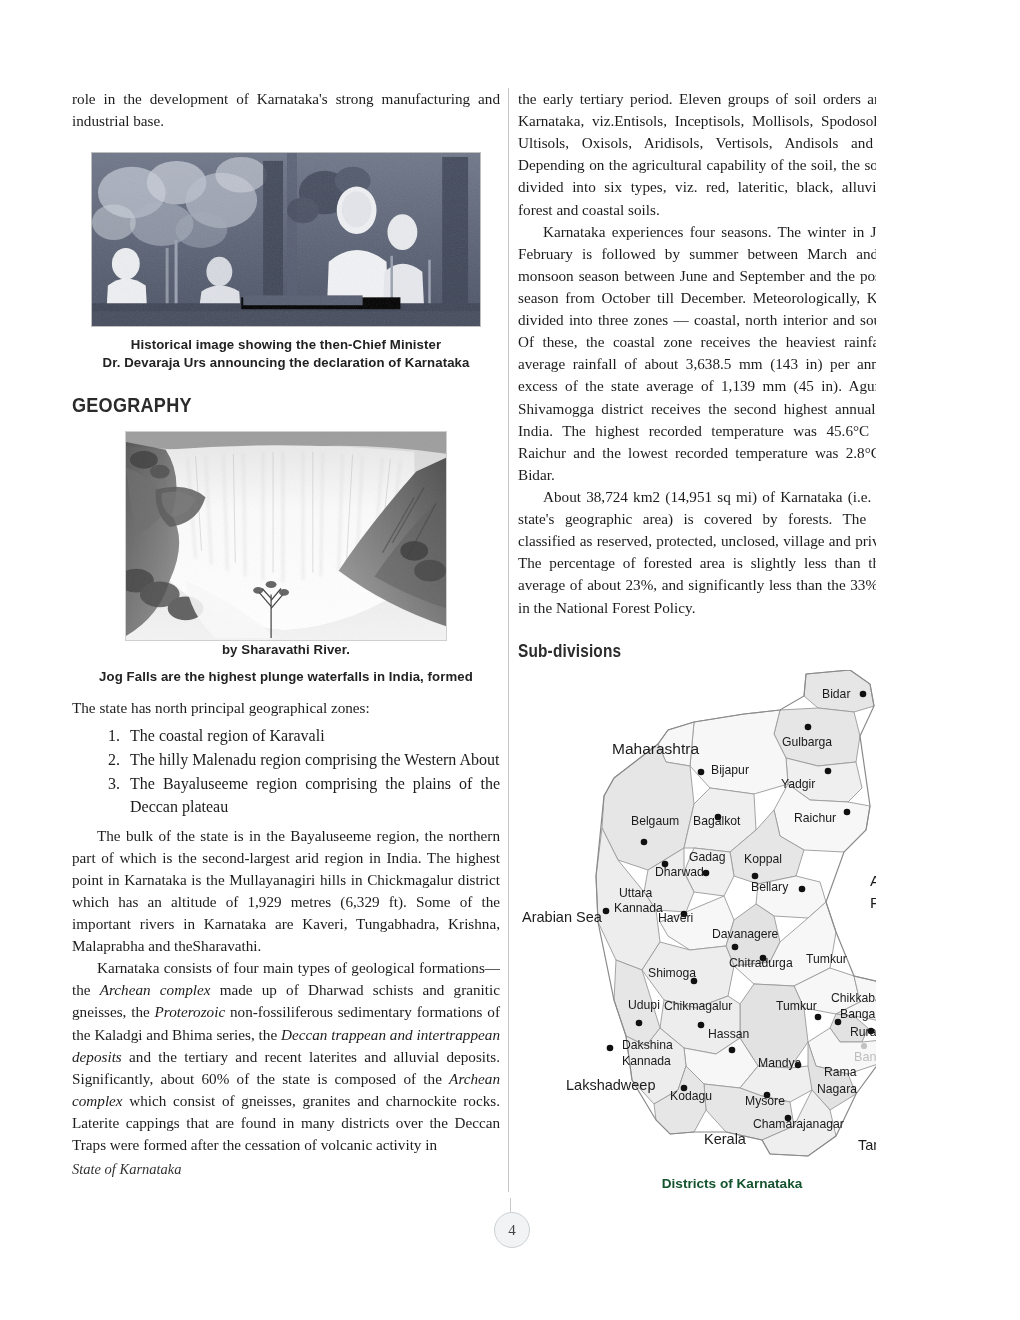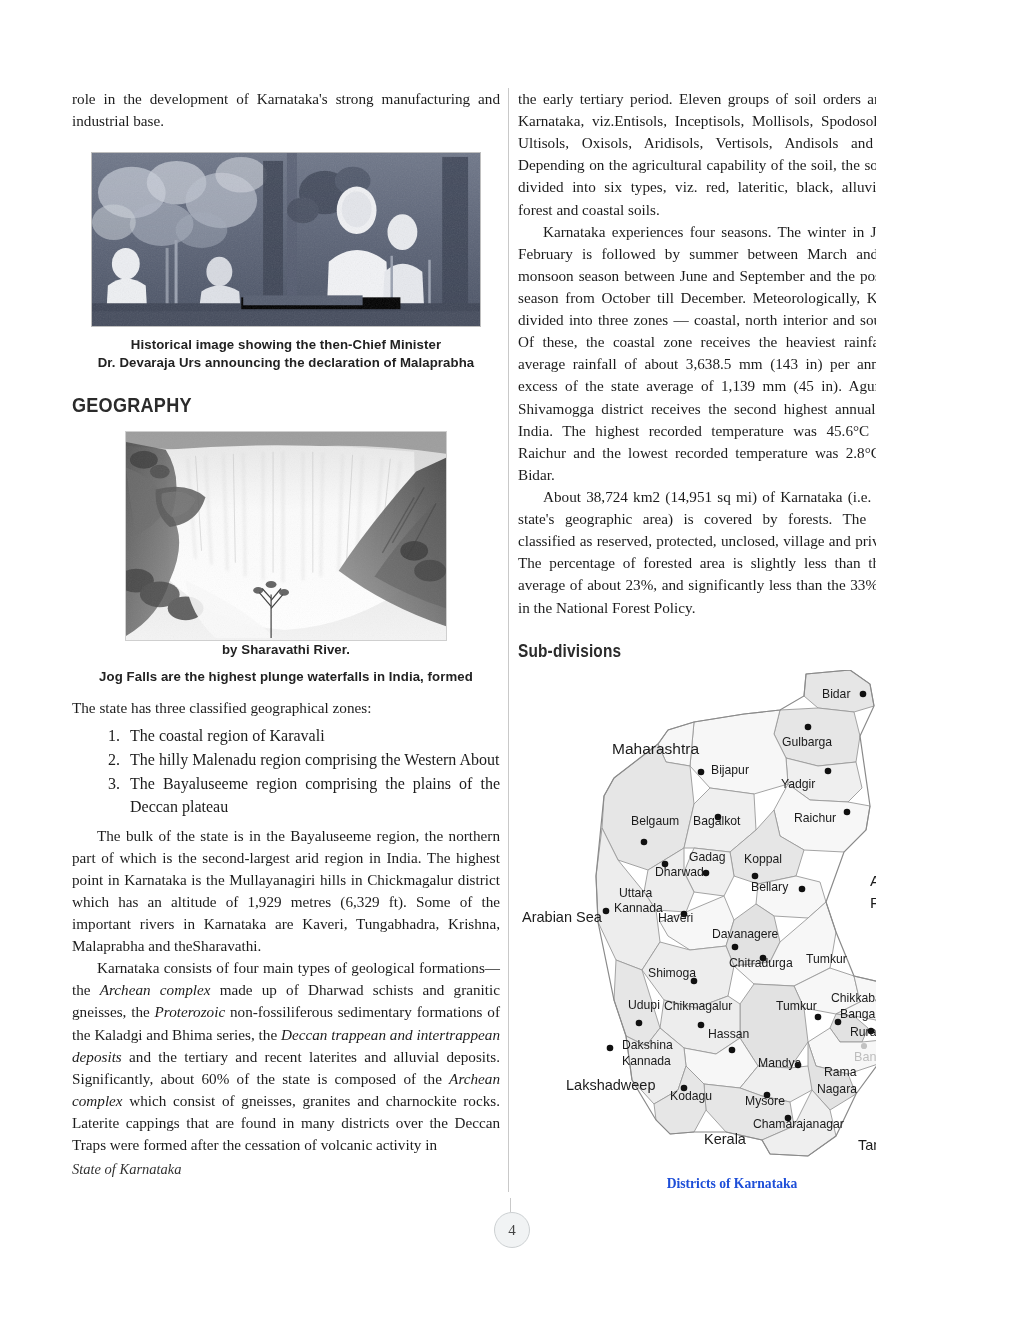--- a/index.html
+++ b/index.html
@@ -116,24 +116,24 @@
   .map-wrap {
     position: relative;
     margin: 4px 0 0 0;
     width: 428px;
     height: 500px;
   }
   .map-wrap svg { display: block; }
   .map-caption {
     margin: 6px 0 13px 0;
     text-align: center;
-    font-family: Liberation Serif, serif;
+    font-family: Liberation Sans, sans-serif;
     font-size: 13.6px;
     font-weight: bold;
-    color: #1d4ed8;
+    color: #14532d;
   }
 
   
   .footer-title {
     position: absolute;
     left: 72px;
     top: 1161px;
     font-family: "Liberation Serif", "DejaVu Serif", serif;
     font-style: italic;
     font-size: 14.5px;
@@ -235,21 +235,21 @@
         <rect x="338" y="108" width="2.5" height="46" fill="#9aa1b0"></rect>
 
         <rect x="0" y="152" width="390" height="23" fill="#3e4556"></rect>
         <rect x="150" y="146" width="160" height="12" fill="#4d real"></rect>
         <rect x="152" y="144" width="120" height="10" fill="#565e70"></rect>
         <rect x="0" y="160" width="390" height="15" fill="#454c5d"></rect>
         <rect width="390" height="175" filter="url(#grain)" fill="#8c93a3" opacity="0.45"></rect>
       </svg>
       <figcaption>
         <div class="caption">Historical image showing the then-Chief Minister</div>
-        <div class="caption" style="margin-top:0">Dr. Devaraja Urs announcing the declaration of Malaprabha</div>
+        <div class="caption" style="margin-top:0">Dr. Devaraja Urs announcing the declaration of Karnataka</div>
       </figcaption>
     </figure>
 
     <h2 class="section">GEOGRAPHY</h2>
 
     <figure class="figure">
       <svg class="photo-falls" viewBox="0 0 322 210" preserveAspectRatio="none">
         <defs>
           <linearGradient id="sky" x1="0" y1="0" x2="0" y2="1">
             <stop offset="0%" stop-color="#d8d8d8"></stop>
@@ -348,21 +348,21 @@
           <ellipse cx="146" cy="154" rx="5.5" ry="3.6"></ellipse>
         </g>
         <rect width="322" height="210" filter="url(#grain2)" fill="#9a9a9a" opacity="0.35"></rect>
       </svg>
       <figcaption>
         <div class="caption" style="margin-top:0">by Sharavathi River.</div>
         <div class="caption">Jog Falls are the highest plunge waterfalls in India, formed</div>
       </figcaption>
     </figure>
 
-    <p class="body" style="margin-top:12px">The state has three classified geographical zones:</p>
+    <p class="body" style="margin-top:12px">The state has north principal geographical zones:</p>
 
     <ol class="zones">
       <li>The coastal region of Karavali</li>
       <li>The hilly Malenadu region comprising the Western About</li>
       <li>The Bayaluseeme region comprising the plains of the Deccan plateau</li>
     </ol>
 
     <p class="body indent" style="margin-top:6px">The bulk of the state is in the Bayaluseeme region, the northern part of which is the second-largest arid region in India. The highest point in Karnataka is the Mullayanagiri hills in Chickmagalur district which has an altitude of 1,929 metres (6,329 ft). Some of the important rivers in Karnataka are Kaveri, Tungabhadra, Krishna, Malaprabha and theSharavathi.</p>
 
     <p class="body indent"><span>Karnataka consists of four main types of geological formations— the </span><i>Archean complex</i><span> made up of Dharwad schists and granitic gneisses, the </span><i>Proterozoic</i><span> non-fossiliferous sedimentary formations of the Kaladgi and Bhima series, the </span><i>Deccan trappean and intertrappean deposits</i><span> and the tertiary and recent laterites and alluvial deposits. Significantly, about 60% of the state is composed of the </span><i>Archean complex</i><span> which consist of gneisses, granites and charnockite rocks. Laterite cappings that are found in many districts over the Deccan Traps were formed after the cessation of volcanic activity in</span></p>

